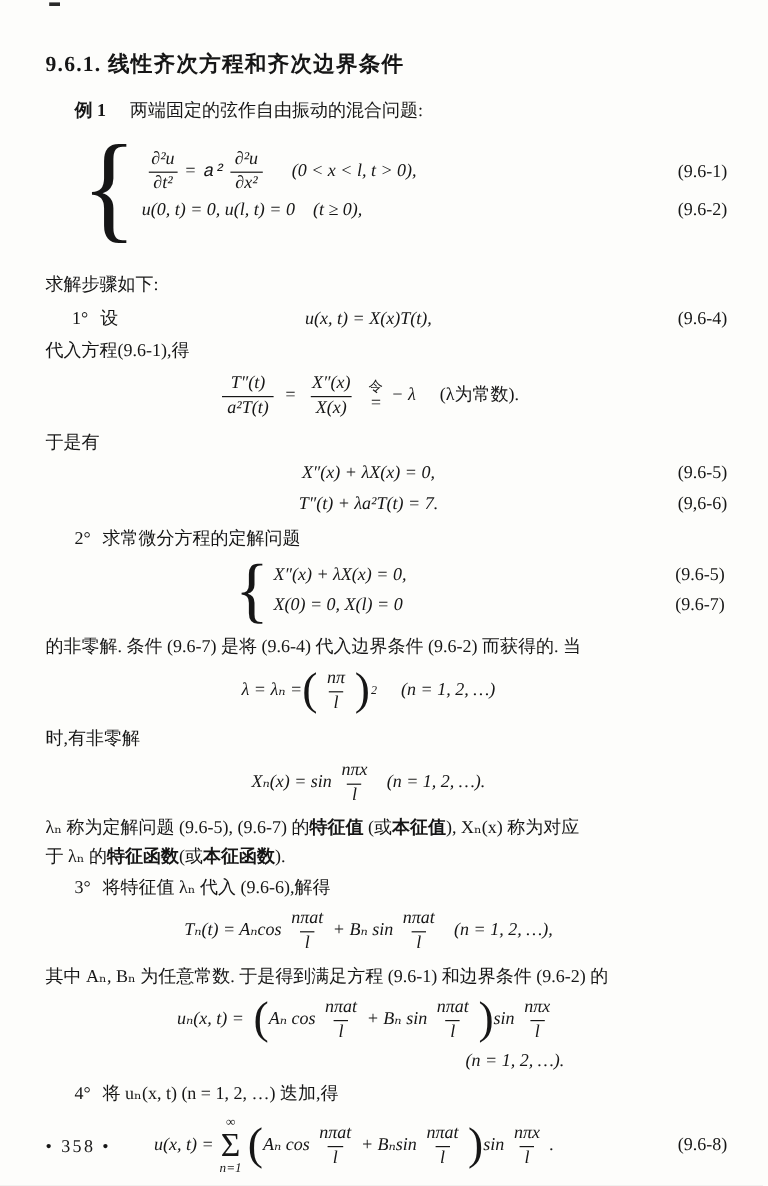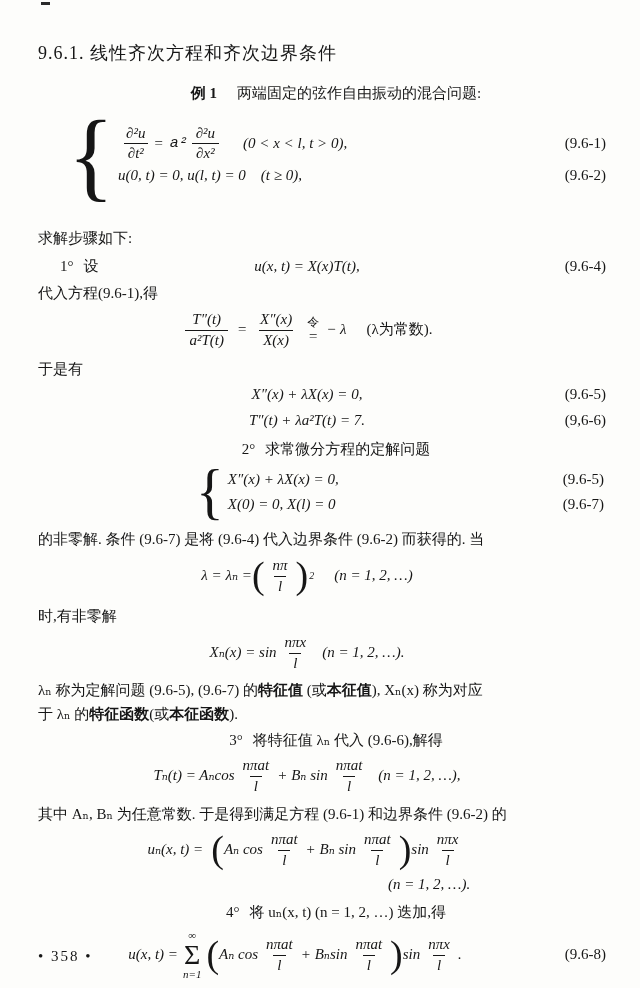--- a/index.html
+++ b/index.html
@@ -5,24 +5,24 @@
   * { margin:0; padding:0; box-sizing:border-box; }
   html,body { background:#e8e8e6; }
   .page {
     position:relative; width:640px; height:988px; margin:0 auto;
     background:#fdfdfb; color:#161616; overflow:hidden;
     font-family:"Liberation Serif","DejaVu Serif",serif;
     font-size:15px; line-height:1.45;
   }
   .tick { position:absolute; top:2px; left:41px; width:9px; height:3px; background:#2a2a2a; }
 
-  .title { margin:40px 30px 0 38px; font-size:18px; font-weight:normal; letter-spacing:1px; }
+  .title { margin:40px 30px 0 38px; font-size:18px; font-weight:bold; letter-spacing:1px; }
 
   .line { padding:0 30px 0 38px; min-height:22px; }
-  .ind  { padding-left:62px;text-align:center; }
+  .ind  { padding-left:62px; }
   .steplbl { margin-right:10px; }
 
   .math { font-style:italic; }
   .up   { font-style:normal; }
 
   .eqrow { position:relative; display:flex; align-items:center; justify-content:center;
            padding:0 86px 0 60px; }
   .eqnum { position:absolute; right:34px; top:50%; transform:translateY(-50%);
            font-style:normal; white-space:nowrap; }
   .eqlabel { position:absolute; left:60px; top:50%; transform:translateY(-50%); white-space:nowrap; }

